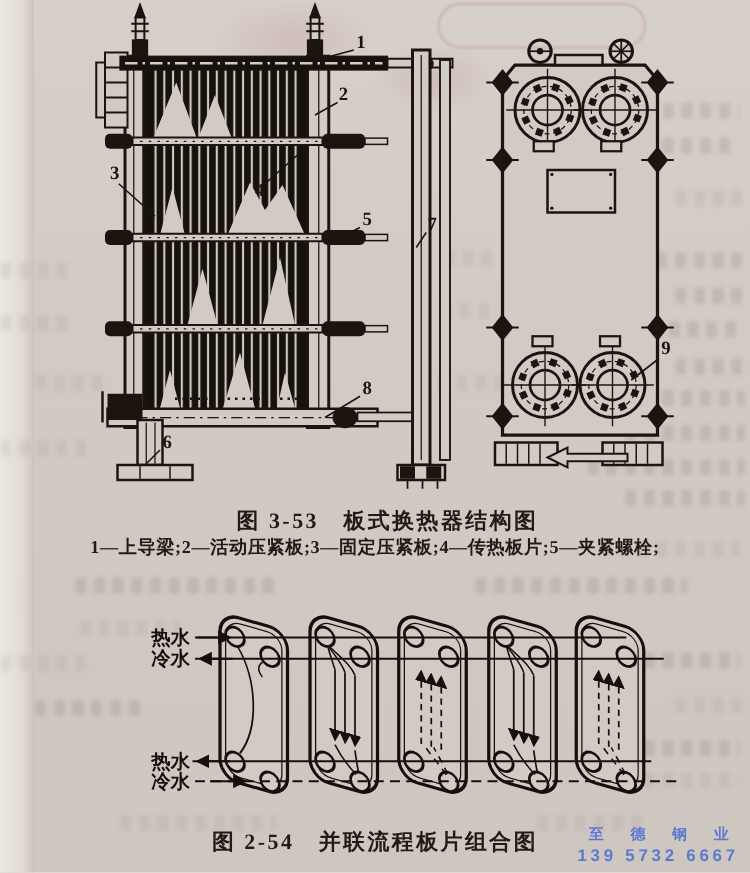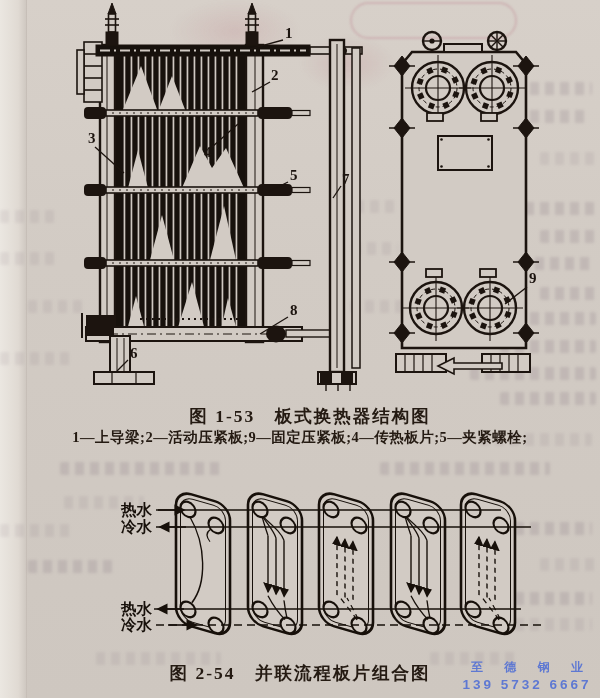--- a/index.html
+++ b/index.html
@@ -23,21 +23,21 @@
     border:2px solid rgba(193,138,147,.38);filter:blur(1px);}
   svg text{user-select:none;}
   .callout{font:600 15px "Liberation Serif","DejaVu Serif",serif;fill:#1c140f;}
   .flowlabel{font:700 15.5px "Liberation Serif","DejaVu Serif",serif;fill:#17100a;}
   .cap{position:absolute;left:0;width:600px;text-align:center;font-weight:700;color:#241a12;}
   .cap1{top:404px;font-size:17.5px;letter-spacing:2px;padding-left:20px;box-sizing:border-box;}
   .leg{position:absolute;left:0;width:600px;text-align:center;font-weight:700;color:#241a12;font-size:14.5px;letter-spacing:.5px;}
   .leg1{top:428px;}
   .leg2{top:448px;}
   .cap2{top:661px;font-size:17.5px;letter-spacing:2px;}
-  .watermark{position:absolute;right:8px;bottom:6px;text-align:center;color:#4b6bd6;opacity:.85;
+  .watermark{position:absolute;right:8px;bottom:6px;color:#4b6bd6;opacity:.85;
     font-family:"Liberation Sans","DejaVu Sans",sans-serif;}
   .watermark .co{font-size:12px;font-weight:700;letter-spacing:9px;padding-left:9px;}
   .watermark .tel{font-size:13.5px;font-weight:700;letter-spacing:3px;margin-top:1px;}
 </style>
 </head>
 <body>
 
 <div class="page">
 
   <div class="left-margin"></div>
@@ -297,22 +297,22 @@
     <text class="callout" x="271" y="80">2</text>
     <text class="callout" x="88" y="143">3</text>
     <text class="callout" x="204" y="157">4</text>
     <text class="callout" x="290" y="180">5</text>
     <text class="callout" x="130" y="358">6</text>
     <text class="callout" x="342" y="184">7</text>
     <text class="callout" x="290" y="315">8</text>
     <text class="callout" x="529" y="283">9</text>
   </svg>
 
-  <div class="cap cap1">图 1-53　板式换热器结构图</div>
-  <div class="leg leg1">1—上导梁;2—活动压紧板;9—固定压紧板;4—传热板片;5—夹紧螺栓;</div>
+  <div class="cap cap1">图 3-53　板式换热器结构图</div>
+  <div class="leg leg1">1—上导梁;2—活动压紧板;3—固定压紧板;4—传热板片;5—夹紧螺栓;</div>
 
   <svg width="600" height="175" viewBox="0 0 600 175" style="position:absolute;left:0;top:478px">
     <defs>
       <marker id="ah2" viewBox="0 0 10 10" refX="8.5" refY="5" markerWidth="7" markerHeight="7" orient="auto-start-reverse">
         <path d="M0,0 L10,5 L0,10 z" fill="#17100a"></path>
       </marker>
       <g id="plateShell">
         <rect x="0" y="0" width="54" height="132" rx="15" fill="#d2cbc4" stroke="#17100a" stroke-width="2.6"></rect>
         <rect x="4.5" y="4.5" width="45" height="123" rx="12" fill="none" stroke="#17100a" stroke-width="1"></rect>
         <circle cx="12" cy="16" r="7.5" fill="#d2cbc4" stroke="#17100a" stroke-width="2.2"></circle>

